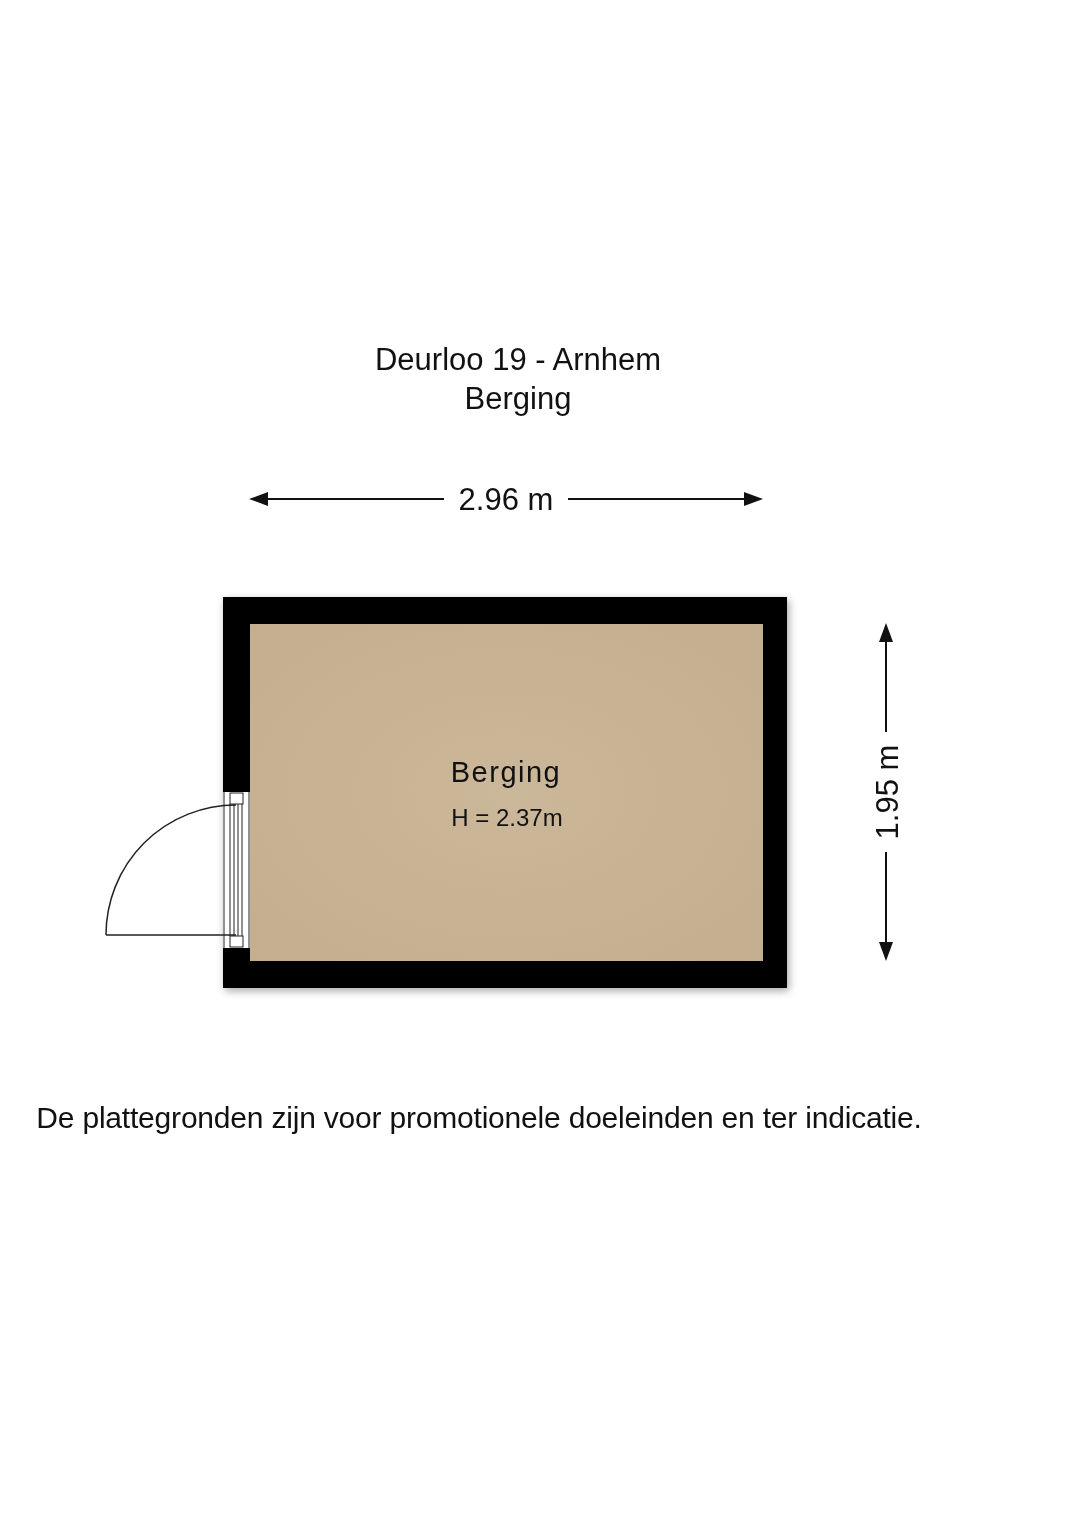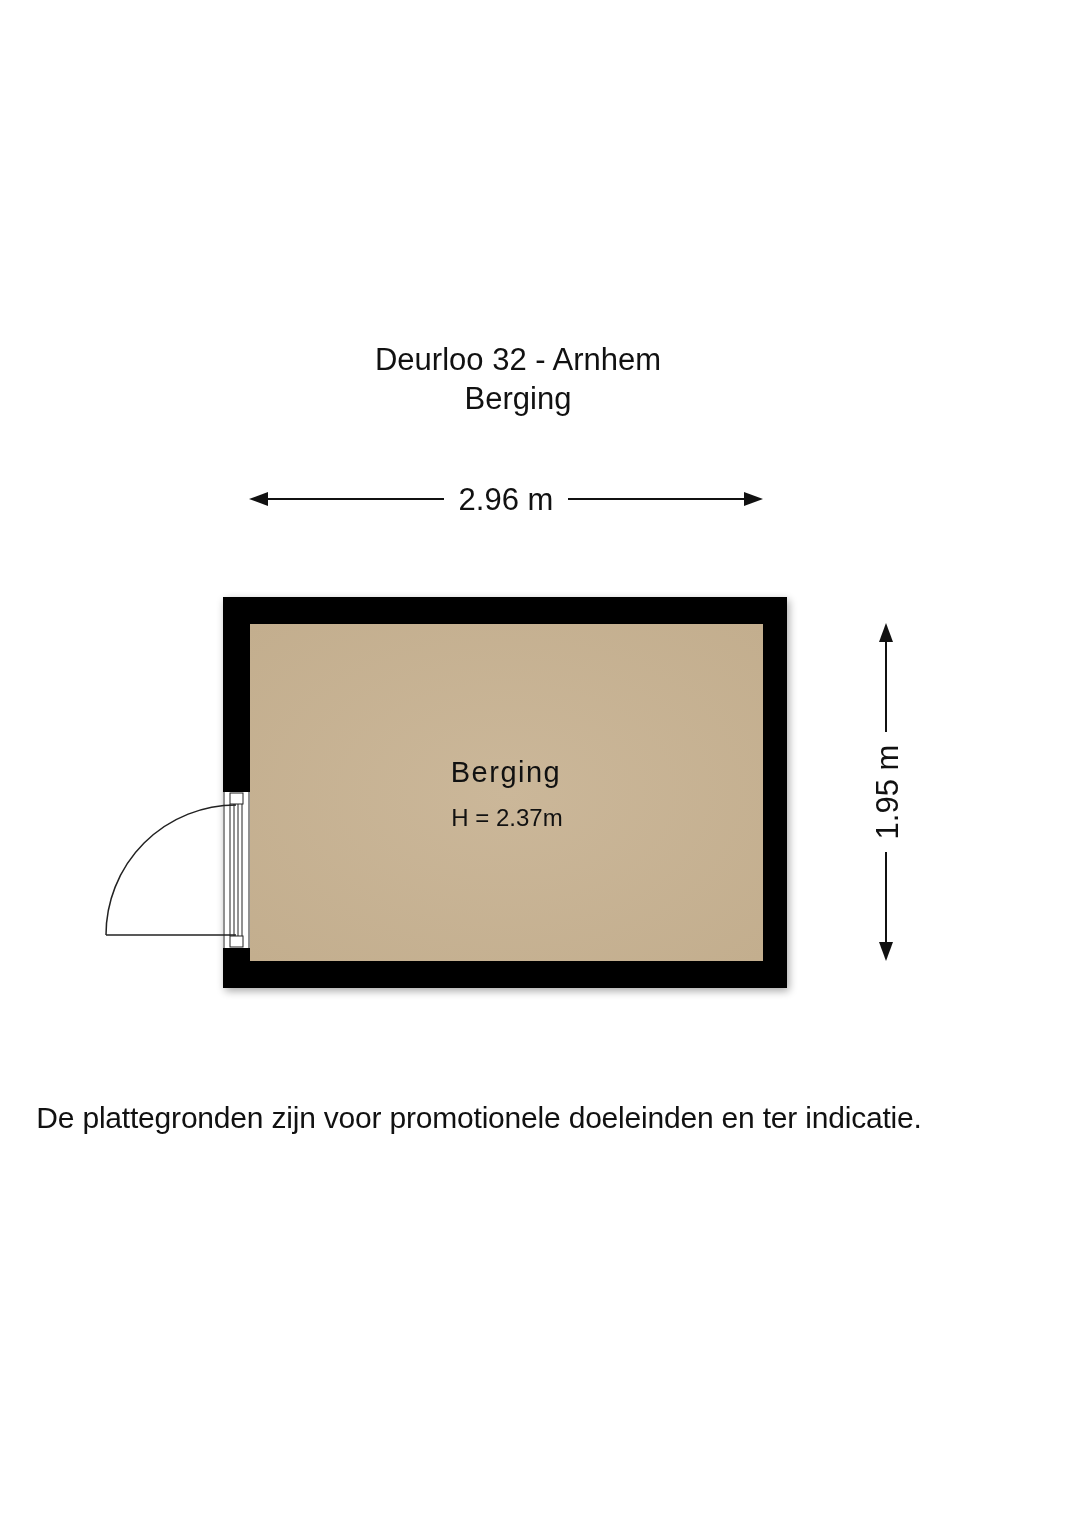--- a/index.html
+++ b/index.html
@@ -45,21 +45,21 @@
       font-size: 30px;
       line-height: 40px;
       color: #111;
       letter-spacing: -0.2px;
     }
   </style>
 </head>
 <body>
 
 <div class="title-block">
-  <div class="title-line">Deurloo 32 - Arnhem</div>
+  <div class="title-line">Deurloo 19 - Arnhem</div>
   <div class="title-line">Berging</div>
 </div>
 
 <svg class="plan-svg" viewBox="0 0 1080 1526" xmlns="http://www.w3.org/2000/svg">
   <defs>
     <filter id="wallShadow" x="-10%" y="-10%" width="120%" height="120%">
       <feGaussianBlur in="SourceAlpha" stdDeviation="4"></feGaussianBlur>
       <feOffset dx="2" dy="3" result="b"></feOffset>
       <feComponentTransfer>
           <feFuncA type="linear" slope="0.35"></feFuncA>

